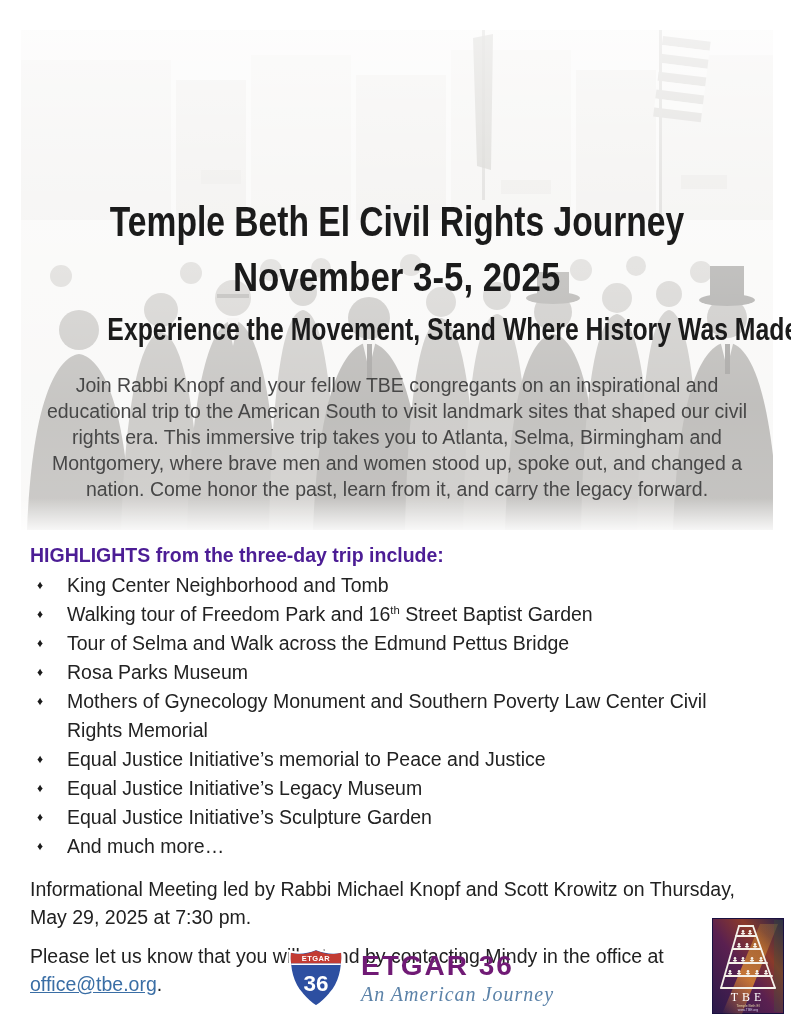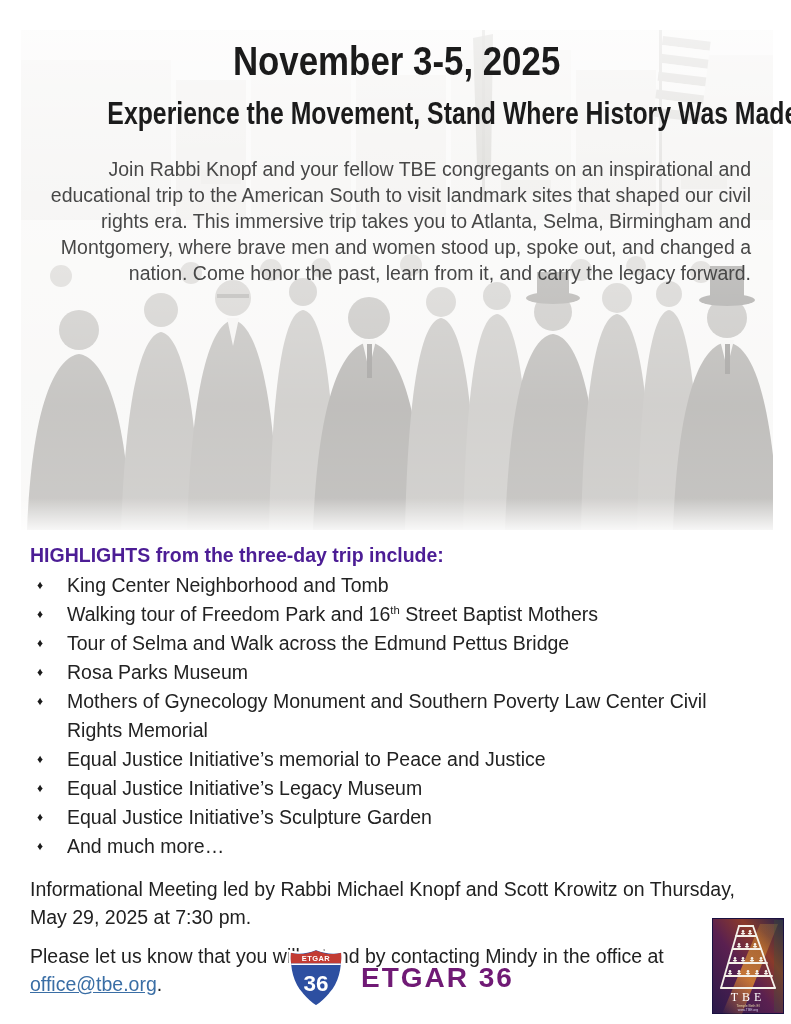--- a/index.html
+++ b/index.html
@@ -9,21 +9,21 @@
   
   .hero { position:absolute; left:21px; top:30px; width:752px; height:500px; }
   .hero-photo { position:absolute; inset:0; width:100%; height:100%; }
   .hero-text { position:relative; text-align:center; color:#1b1b1b; }
   .hero-text h1,.hero-text h2,.hero-text h3 { margin:0; font-weight:700; white-space:nowrap; }
   .hero-text h1 { padding-top:168px; font-size:42px; line-height:48px; }
   .hero-text h2 { margin-top:8px; font-size:41px; line-height:46px; }
   .hero-text h3 { margin-top:12px; font-size:31px; line-height:36px; }
   .squeeze-80 { display:inline-block; transform:scaleX(0.80); transform-origin:50% 50%; }
   .squeeze-85 { display:inline-block; transform:scaleX(0.85); transform-origin:50% 50%; }
-  .intro { margin:24px auto 0; width:708px; text-align:right; font-size:19.5px; line-height:26px; color:#474747; }
+  .intro { margin:24px auto 0; width:708px; text-align:center; font-size:19.5px; line-height:26px; color:#474747; }
 
   
   .content { position:absolute; left:30px; top:542px; width:728px; color:#212121; }
   .highlights-heading { margin:0; font-size:19.5px; font-weight:700; color:#4c1d95; line-height:27px; }
   ul.highlights { list-style:none; margin:2px 0 0; padding:0; }
   ul.highlights li { display:flex; font-size:19.5px; line-height:29px; color:#222222; }
   ul.highlights .bullet { flex:0 0 30px; padding-left:7px; font-size:12px; line-height:29px; color:#1a1a1a; }
   ul.highlights .li-text { flex:1; }
   sup { font-size:0.58em; vertical-align:super; line-height:0; }
   .meeting { margin:14px 0 0; font-size:19.5px; line-height:28px; }
@@ -155,37 +155,38 @@
            <path d="M652,500 C658,340 688,314 706,312 C724,314 750,340 758,500 Z" fill="#7e7b76"></path>
            <path d="M699,310 L706,338 L713,310 Z" fill="#eceae7"></path>
             <rect x="704" y="314" width="5" height="30" fill="#55524e"></rect>
           </g>
       </g>
       <rect x="0" y="0" width="752" height="500" fill="url(#wash)"></rect>
       <rect x="0" y="468" width="752" height="32" fill="url(#bottomfade)"></rect>
     </svg>
 
     <div class="hero-text">
+      <h1><span class="squeeze-80">Temple Beth El Civil Rights Journey</span></h1>
       <h2><span class="squeeze-85">November 3-5, 2025</span></h2>
       <h3><span class="squeeze-80">Experience the Movement, Stand Where History Was Made</span></h3>
       <p class="intro">Join Rabbi Knopf and your fellow TBE congregants on an inspirational and educational trip to the American South to visit landmark sites that shaped our civil rights era.  This immersive trip takes you to Atlanta, Selma, Birmingham and Montgomery, where brave men and women stood up, spoke out, and changed a nation.  Come honor the past, learn from it, and carry the legacy forward.</p>
     </div>
   </div>
 
   <div class="content">
     <p class="highlights-heading">HIGHLIGHTS from the three-day trip include:</p>
 
     <ul class="highlights">
       <li>
         <span class="bullet">♦</span>
         <span class="li-text">King Center Neighborhood and Tomb</span>
       </li>
       <li>
         <span class="bullet">♦</span>
-        <span class="li-text"><span>Walking tour of Freedom Park and 16</span><sup>th</sup><span> Street Baptist Mothers</span></span>
+        <span class="li-text"><span>Walking tour of Freedom Park and 16</span><sup>th</sup><span> Street Baptist Garden</span></span>
       </li>
       <li>
         <span class="bullet">♦</span>
         <span class="li-text">Tour of Selma and Walk across the Edmund Pettus Bridge</span>
       </li>
       <li>
         <span class="bullet">♦</span>
         <span class="li-text">Rosa Parks Museum</span>
       </li>
       <li>
@@ -218,20 +219,21 @@
   <div class="etgar-logo">
     <svg class="etgar-shield" viewBox="0 0 62 66" aria-hidden="true">
       <path d="M31,2 C41,6 51,7 59,4.5 C60,22 56,39 46,50 C40,57 35,61 31,63.5 C27,61 22,57 16,50 C6,39 2,22 3,4.5 C11,7 21,6 31,2 Z" fill="#2d4fa1" stroke="#ffffff" stroke-width="2.5" style="fill: rgb(45, 79, 161);"></path>
       <path d="M4.2,6 C12,8.5 22,7.5 31,3.5 C40,7.5 50,8.5 57.8,6 C58.2,11 58,15 57.6,17.5 L4.4,17.5 C4,15 3.8,11 4.2,6 Z" fill="#c23b34" style="fill: rgb(194, 59, 52);"></path>
       <rect x="4.5" y="17.5" width="53" height="1.6" fill="#ffffff"></rect>
       <text x="31" y="14.5" text-anchor="middle" font-family="Liberation Sans, sans-serif" font-size="8" font-weight="bold" fill="#ffffff" letter-spacing="0.5">ETGAR</text>
       <text x="31" y="47" text-anchor="middle" font-family="Liberation Sans, sans-serif" font-size="24" font-weight="bold" fill="#ffffff">36</text>
     </svg>
     <div>
       <div class="etgar-wordmark" style="color: #701a75;">ETGAR 36</div>
+      <div class="etgar-tagline" style="color: rgb(91, 130, 168);">An American Journey</div>
     </div>
   </div>
 
   <div class="tbe-logo">
     <svg viewBox="0 0 72 96" aria-hidden="true">
       <defs>
         <linearGradient id="tbebg" x1="0" y1="1" x2="1" y2="0">
           <stop offset="0" stop-color="#2a1a4a"></stop>
           <stop offset="0.45" stop-color="#5a2050"></stop>
           <stop offset="0.7" stop-color="#8a3a2a"></stop>

